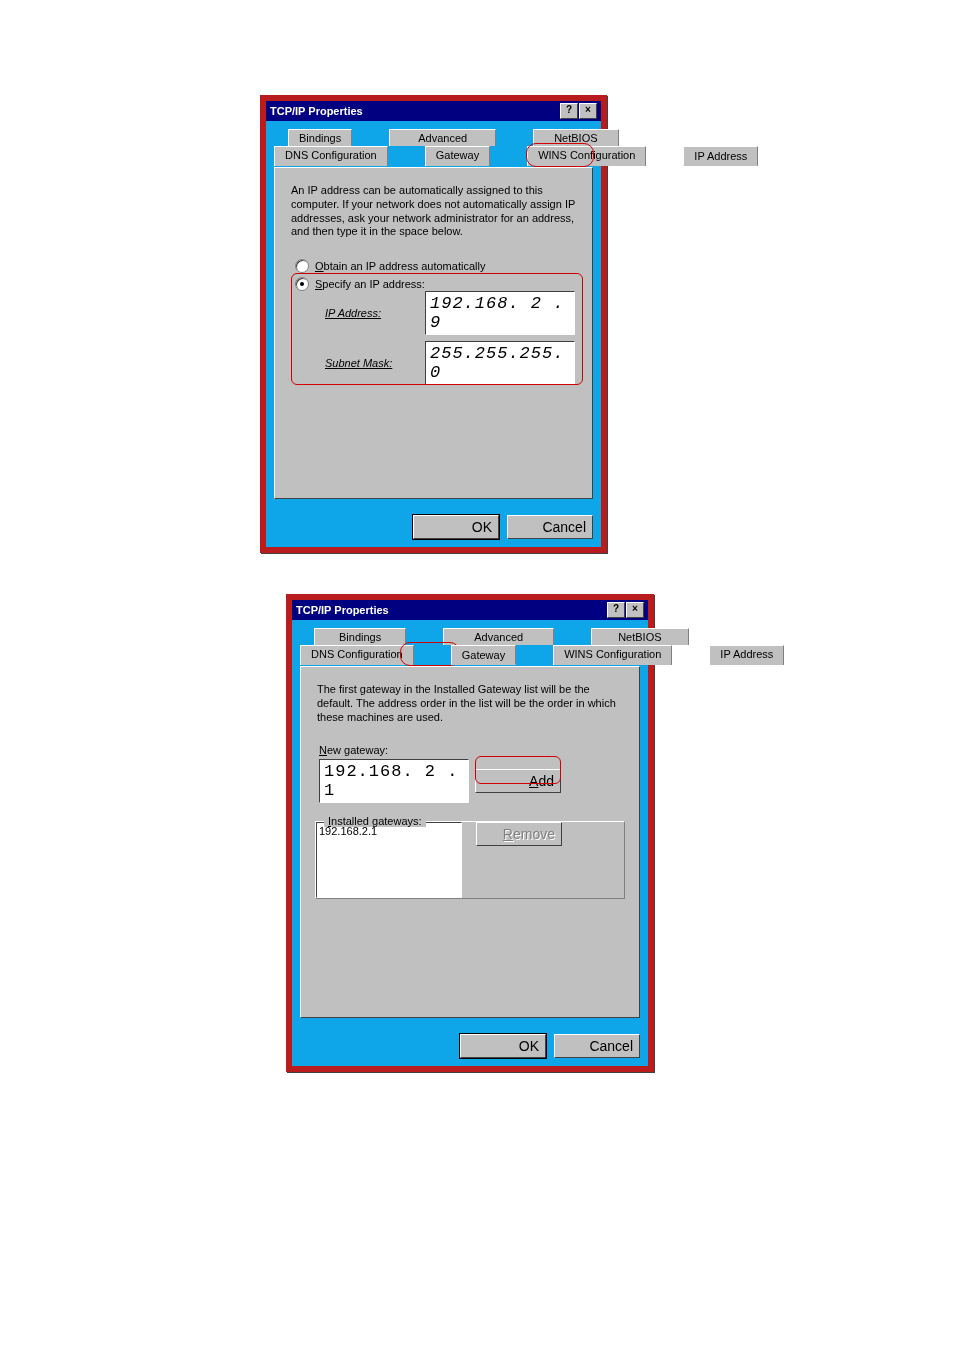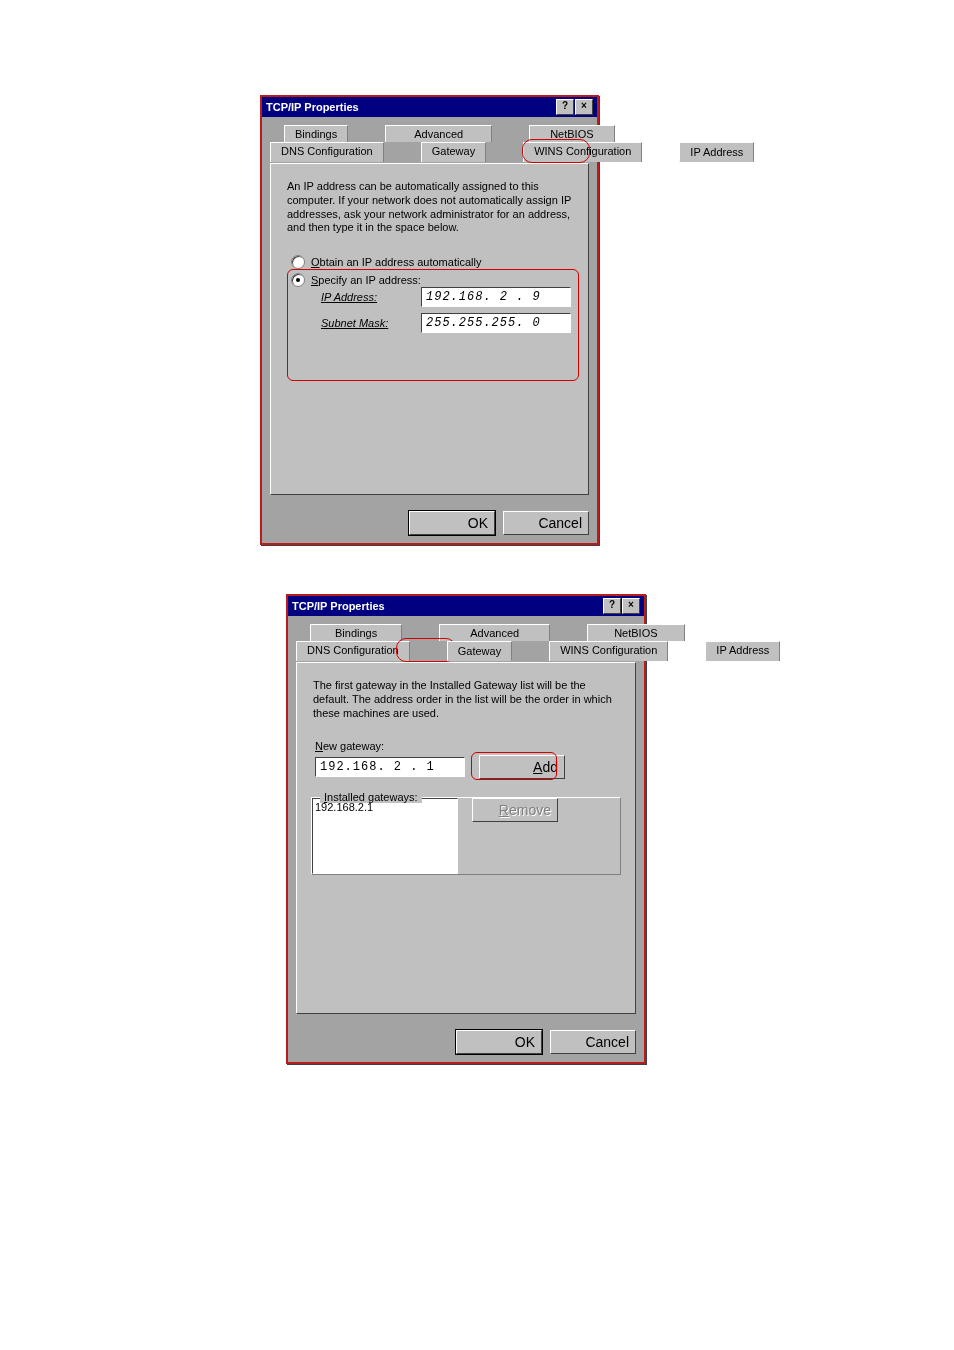--- a/index.html
+++ b/index.html
@@ -8,22 +8,22 @@
     background: #ffffff;
     font-family: "MS Sans Serif", Tahoma, sans-serif;
     font-size: 11px;
     color: #000;
     width: 954px;
     height: 1350px;
     position: relative;
   }
   .dialog {
     position: absolute;
-    background: #a3a3a3;
-    border: 2px solid #b91c1c;
+    background: #0ea5e9;
+    border: 6px solid #b91c1c;
     box-shadow: 1px 1px 0 #404040;
   }
   .titlebar {
     background: #000080;
     color: #fff;
     font-weight: bold;
     font-size: 11px;
     padding: 2px 4px;
     display: flex;
     align-items: center;
@@ -99,21 +99,21 @@
   .field-label { width:100px; text-decoration: underline; }
   .ipbox {
     background:#fff;
     border:1px solid #808080;
     border-top-color:#404040;
     border-left-color:#404040;
     border-right-color:#fff;
     border-bottom-color:#fff;
     padding:2px 4px;
     font-family: "Courier New", monospace;
-    font-size:12px;
+    font-size:17px;
     letter-spacing:1px;
     width:140px;
     display:inline-block;
   }
   .btnbar { display:flex; justify-content:flex-end; gap:8px; padding:8px; }
   .btn {
     min-width:72px;
     text-align:right;
     padding:3px 6px;
     background:#c0c0c0;
@@ -243,21 +243,21 @@
         <div class="tab">IP Address</div>
       </div>
       <div class="tab-circle" style="top:14px; left:100px; width:58px; height:22px;"></div>
     </div>
 
     <div class="tabpanel" style="min-height:330px;">
       <div class="desc">The first gateway in the Installed Gateway list will be the default. The address order in the list will be the order in which these machines are used.</div>
 
       <div style="margin:10px 8px 0 8px;">
         <div style="margin-bottom:3px;"><span class="u">N</span>ew gateway:</div>
-        <div style="display:flex; align-items:center; gap:14px; position:relative;">
+        <div style="display:flex; align-items:center; gap:6px; position:relative;">
           <span class="ipbox" style="width:140px;">192.168. 2 . 1</span>
           <div class="btn" style="min-width:72px; position:relative;"><span class="u">A</span>dd</div>
           <div class="add-circle" style="left:156px; top:-3px; width:84px; height:26px;"></div>
         </div>
       </div>
 
       <div class="fieldset" style="margin-top:18px;">
         <div class="legend"><span class="u">I</span>nstalled gateways:</div>
         <div style="display:flex; gap:14px; align-items:flex-start;">
           <div class="listbox">

